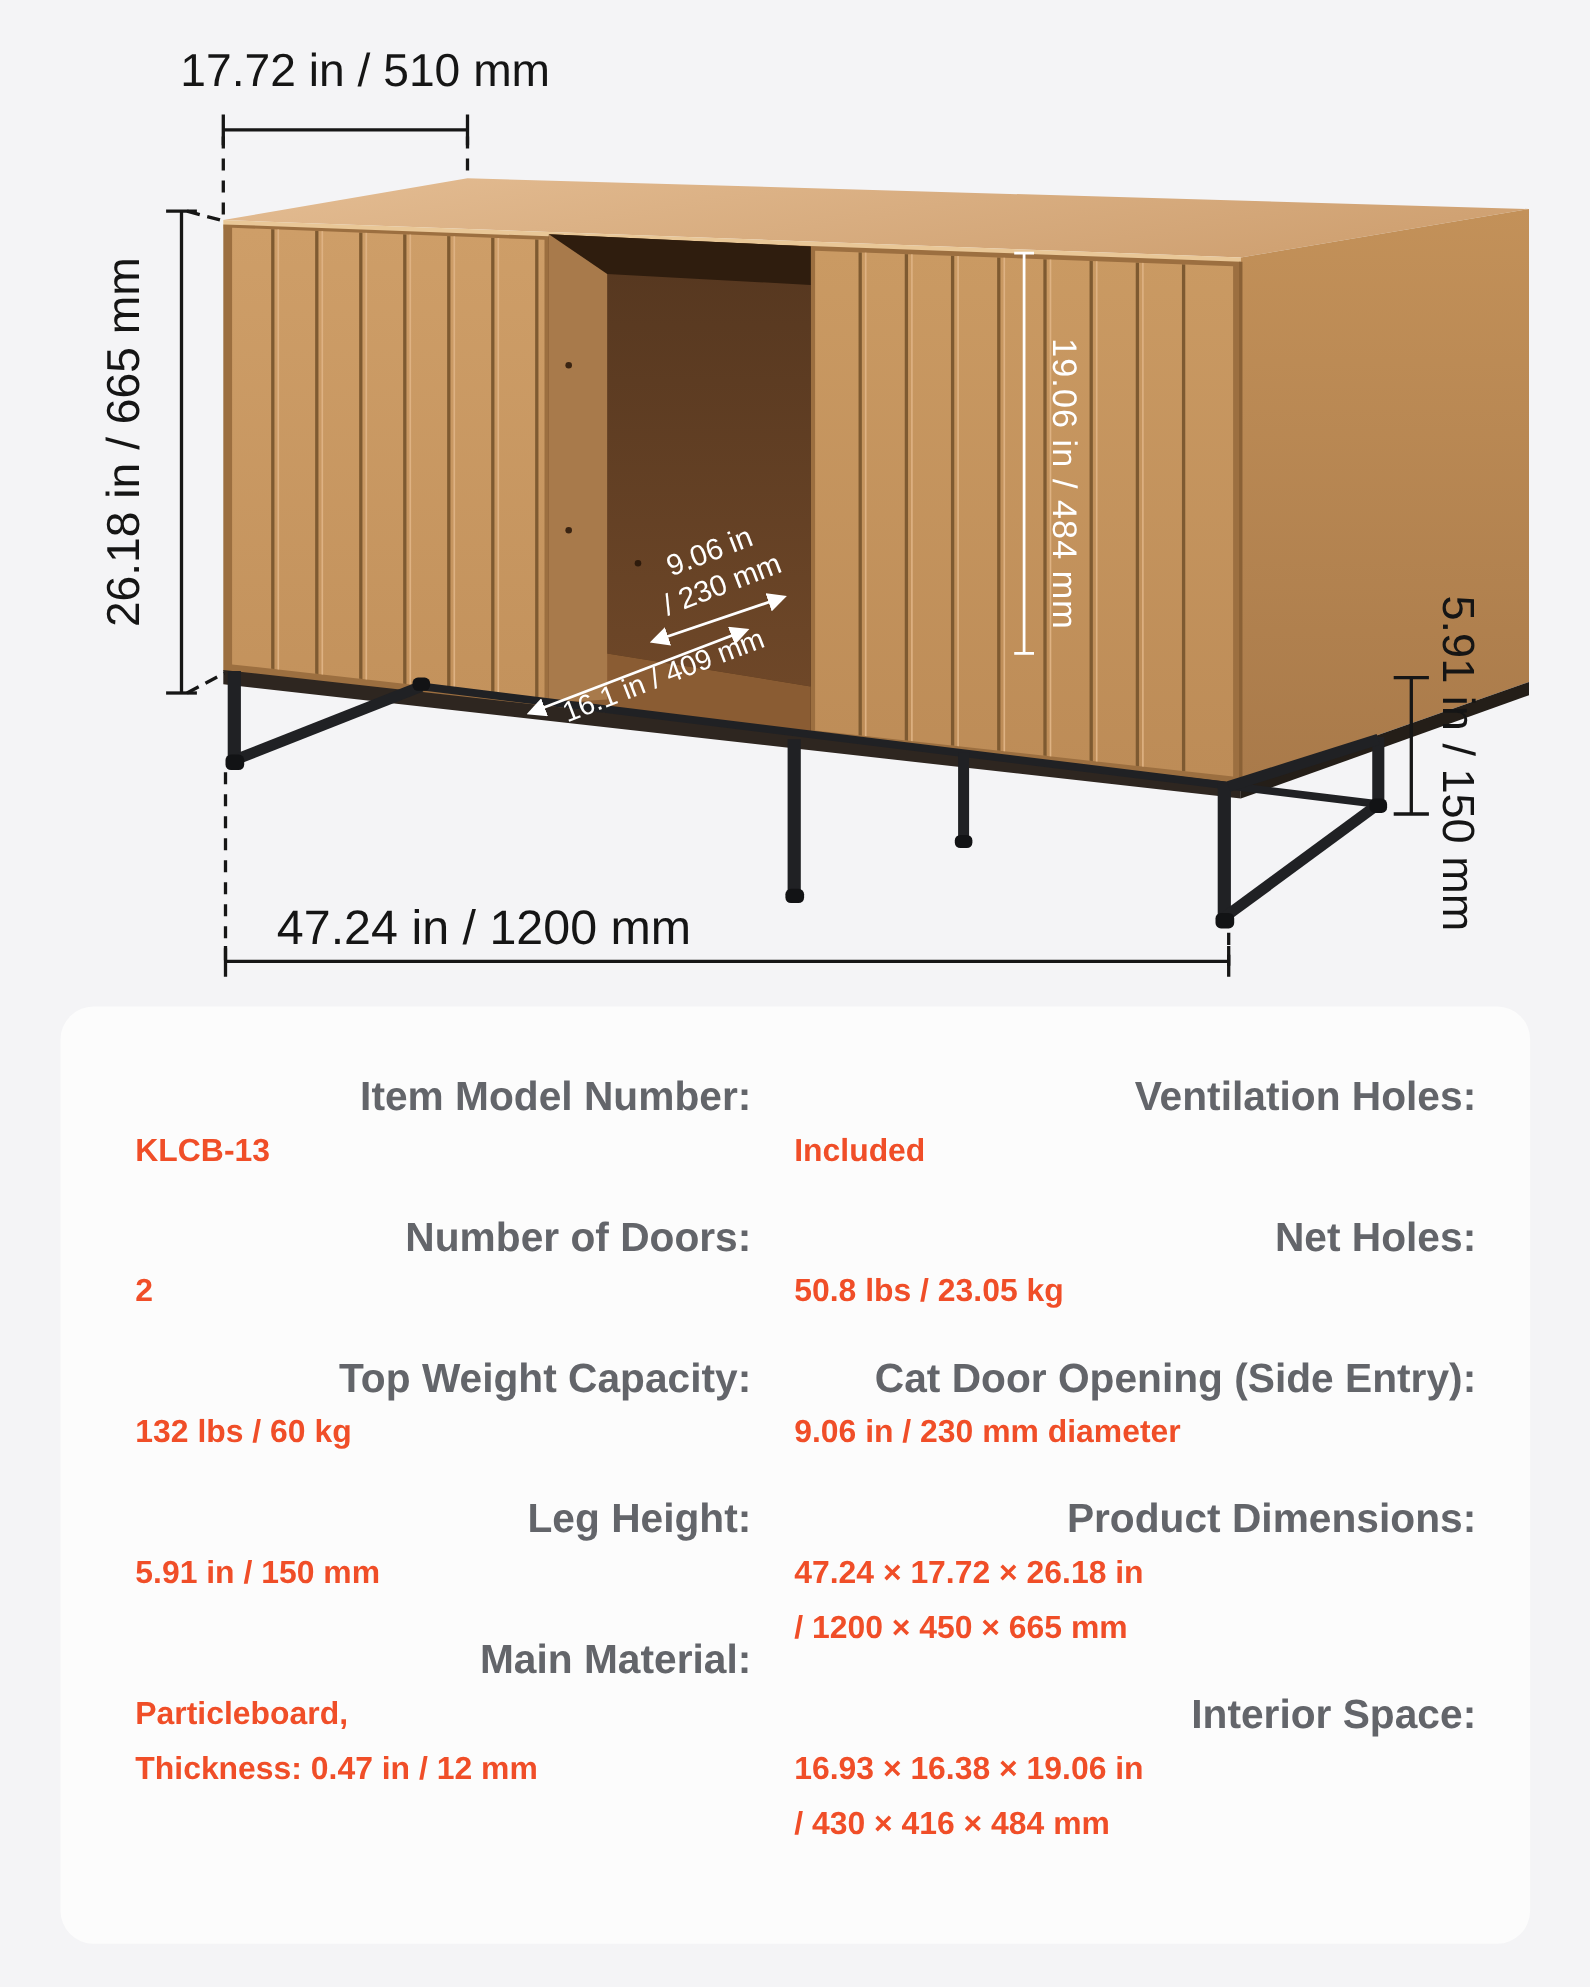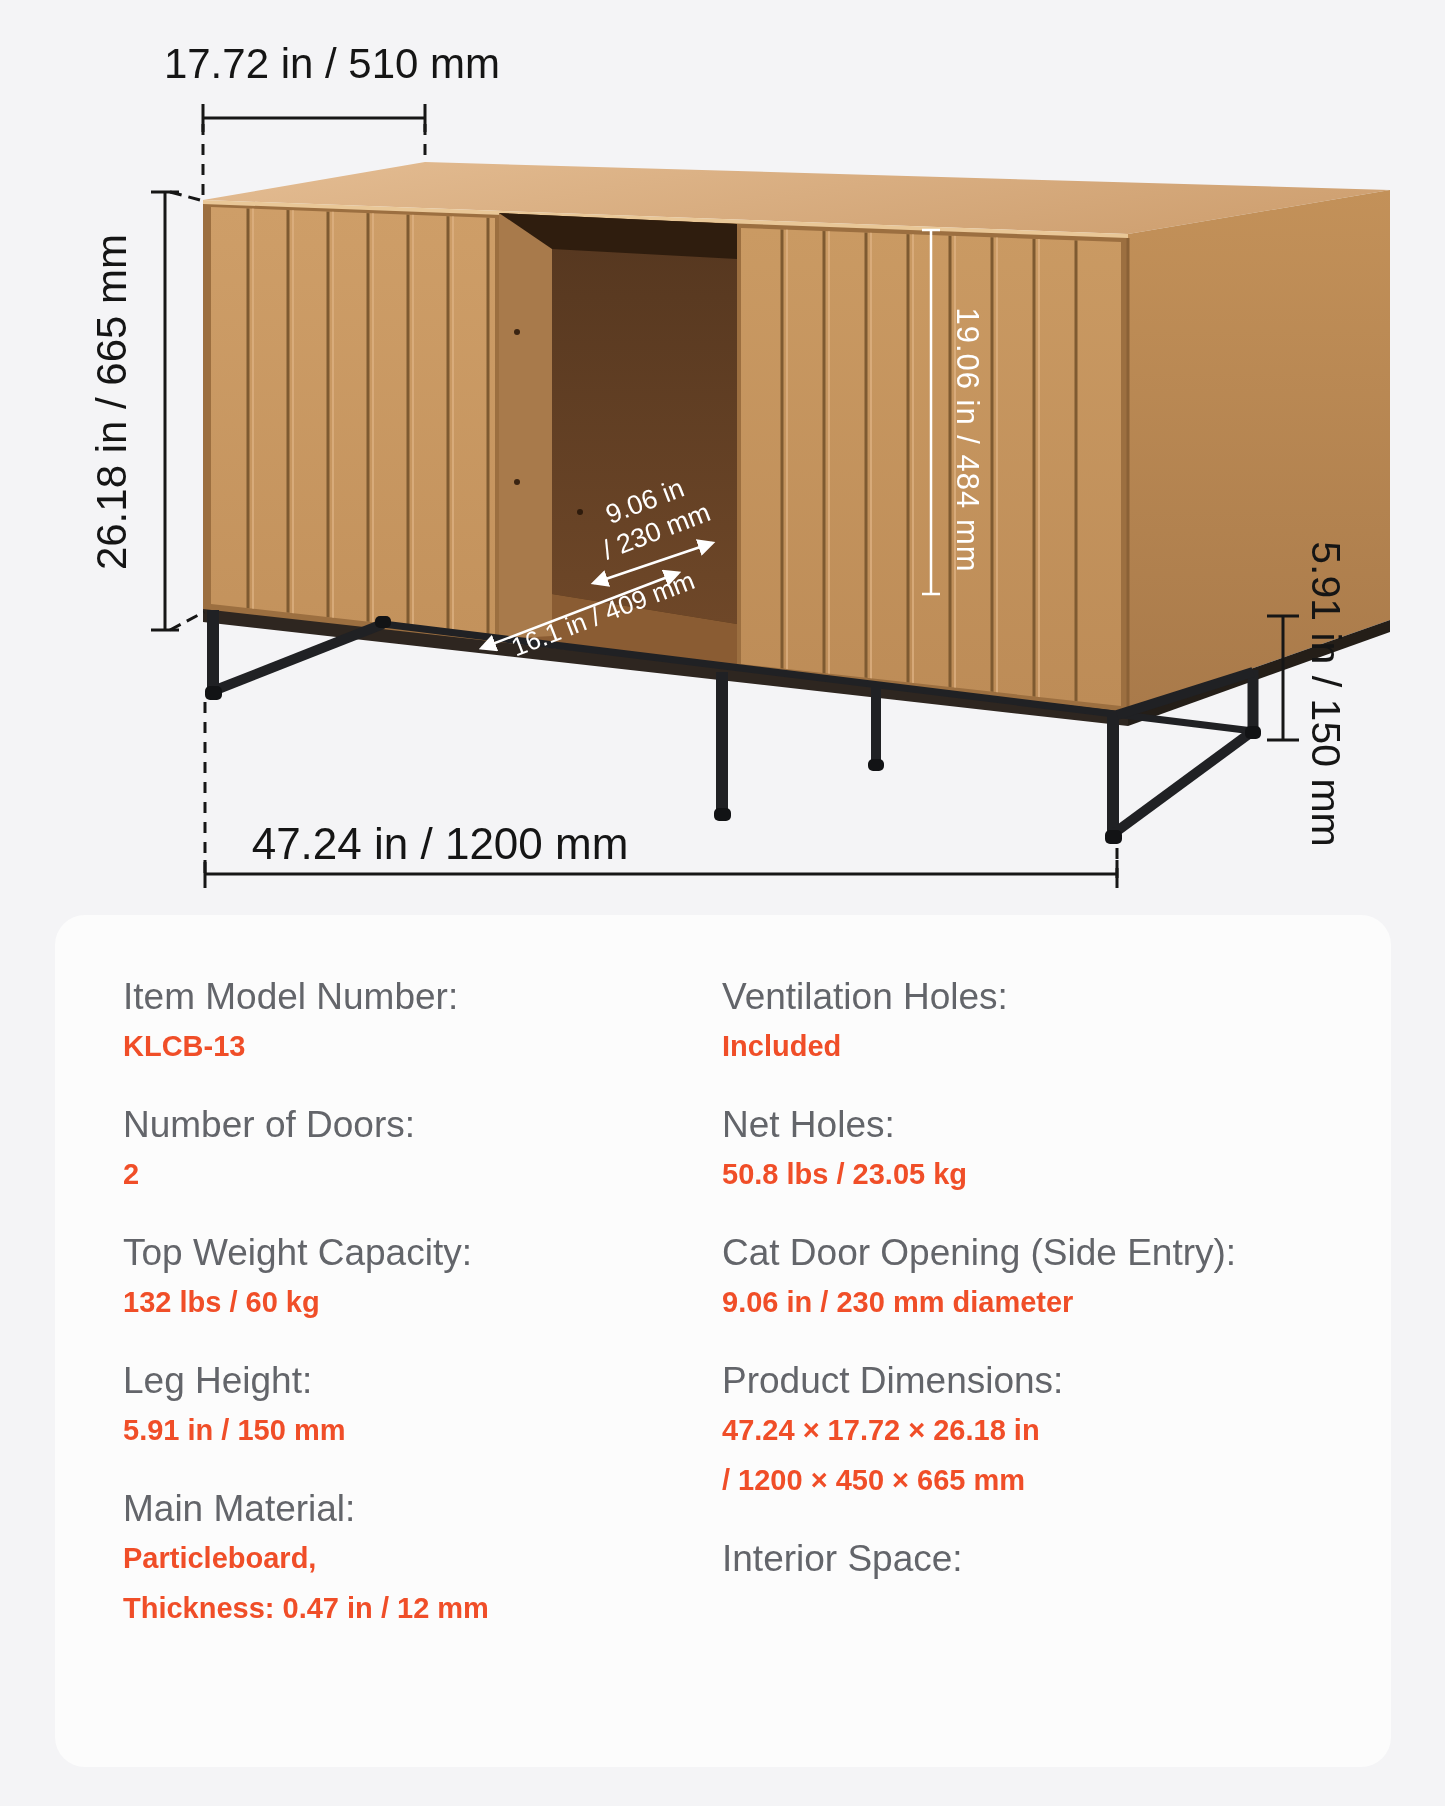--- a/index.html
+++ b/index.html
@@ -24,22 +24,23 @@
   .dim.white{color:#ffffff;}
   .card{
     position:absolute;left:55px;top:903px;width:1336px;height:852px;
     background:#FCFCFC;border-radius:30px;
   }
   .col{position:absolute;top:58px;}
   .col.left{left:68px;width:560px;}
   .col.right{left:667px;width:620px;}
   .spec-item{margin-bottom:30px;}
   .spec-label{
-    font-size:37px;line-height:48px;color:#63656A;font-weight:400;
+    font-size:37px;line-height:48px;color:#63656A;font-weight:700;
     white-space:pre-line;
+    text-align:right;
   }
   .spec-value{
     font-size:29px;line-height:50px;color:#F04E28;font-weight:700;
     white-space:pre-line;
   }
 </style>
 </head>
 <body>
 
 <div class="stage">
@@ -262,17 +263,19 @@
         <div class="spec-label">Cat Door Opening (Side Entry):</div>
         <div class="spec-value">9.06 in / 230 mm diameter</div>
       </div>
       <div class="spec-item">
         <div class="spec-label">Product Dimensions:</div>
         <div class="spec-value">47.24 × 17.72 × 26.18 in
 / 1200 × 450 × 665 mm</div>
       </div>
       <div class="spec-item">
         <div class="spec-label">Interior Space:</div>
+        <div class="spec-value">16.93 × 16.38 × 19.06 in
+/ 430 × 416 × 484 mm</div>
       </div>
     </div>
 
   </div>
 </div>
 
 </body></html>

